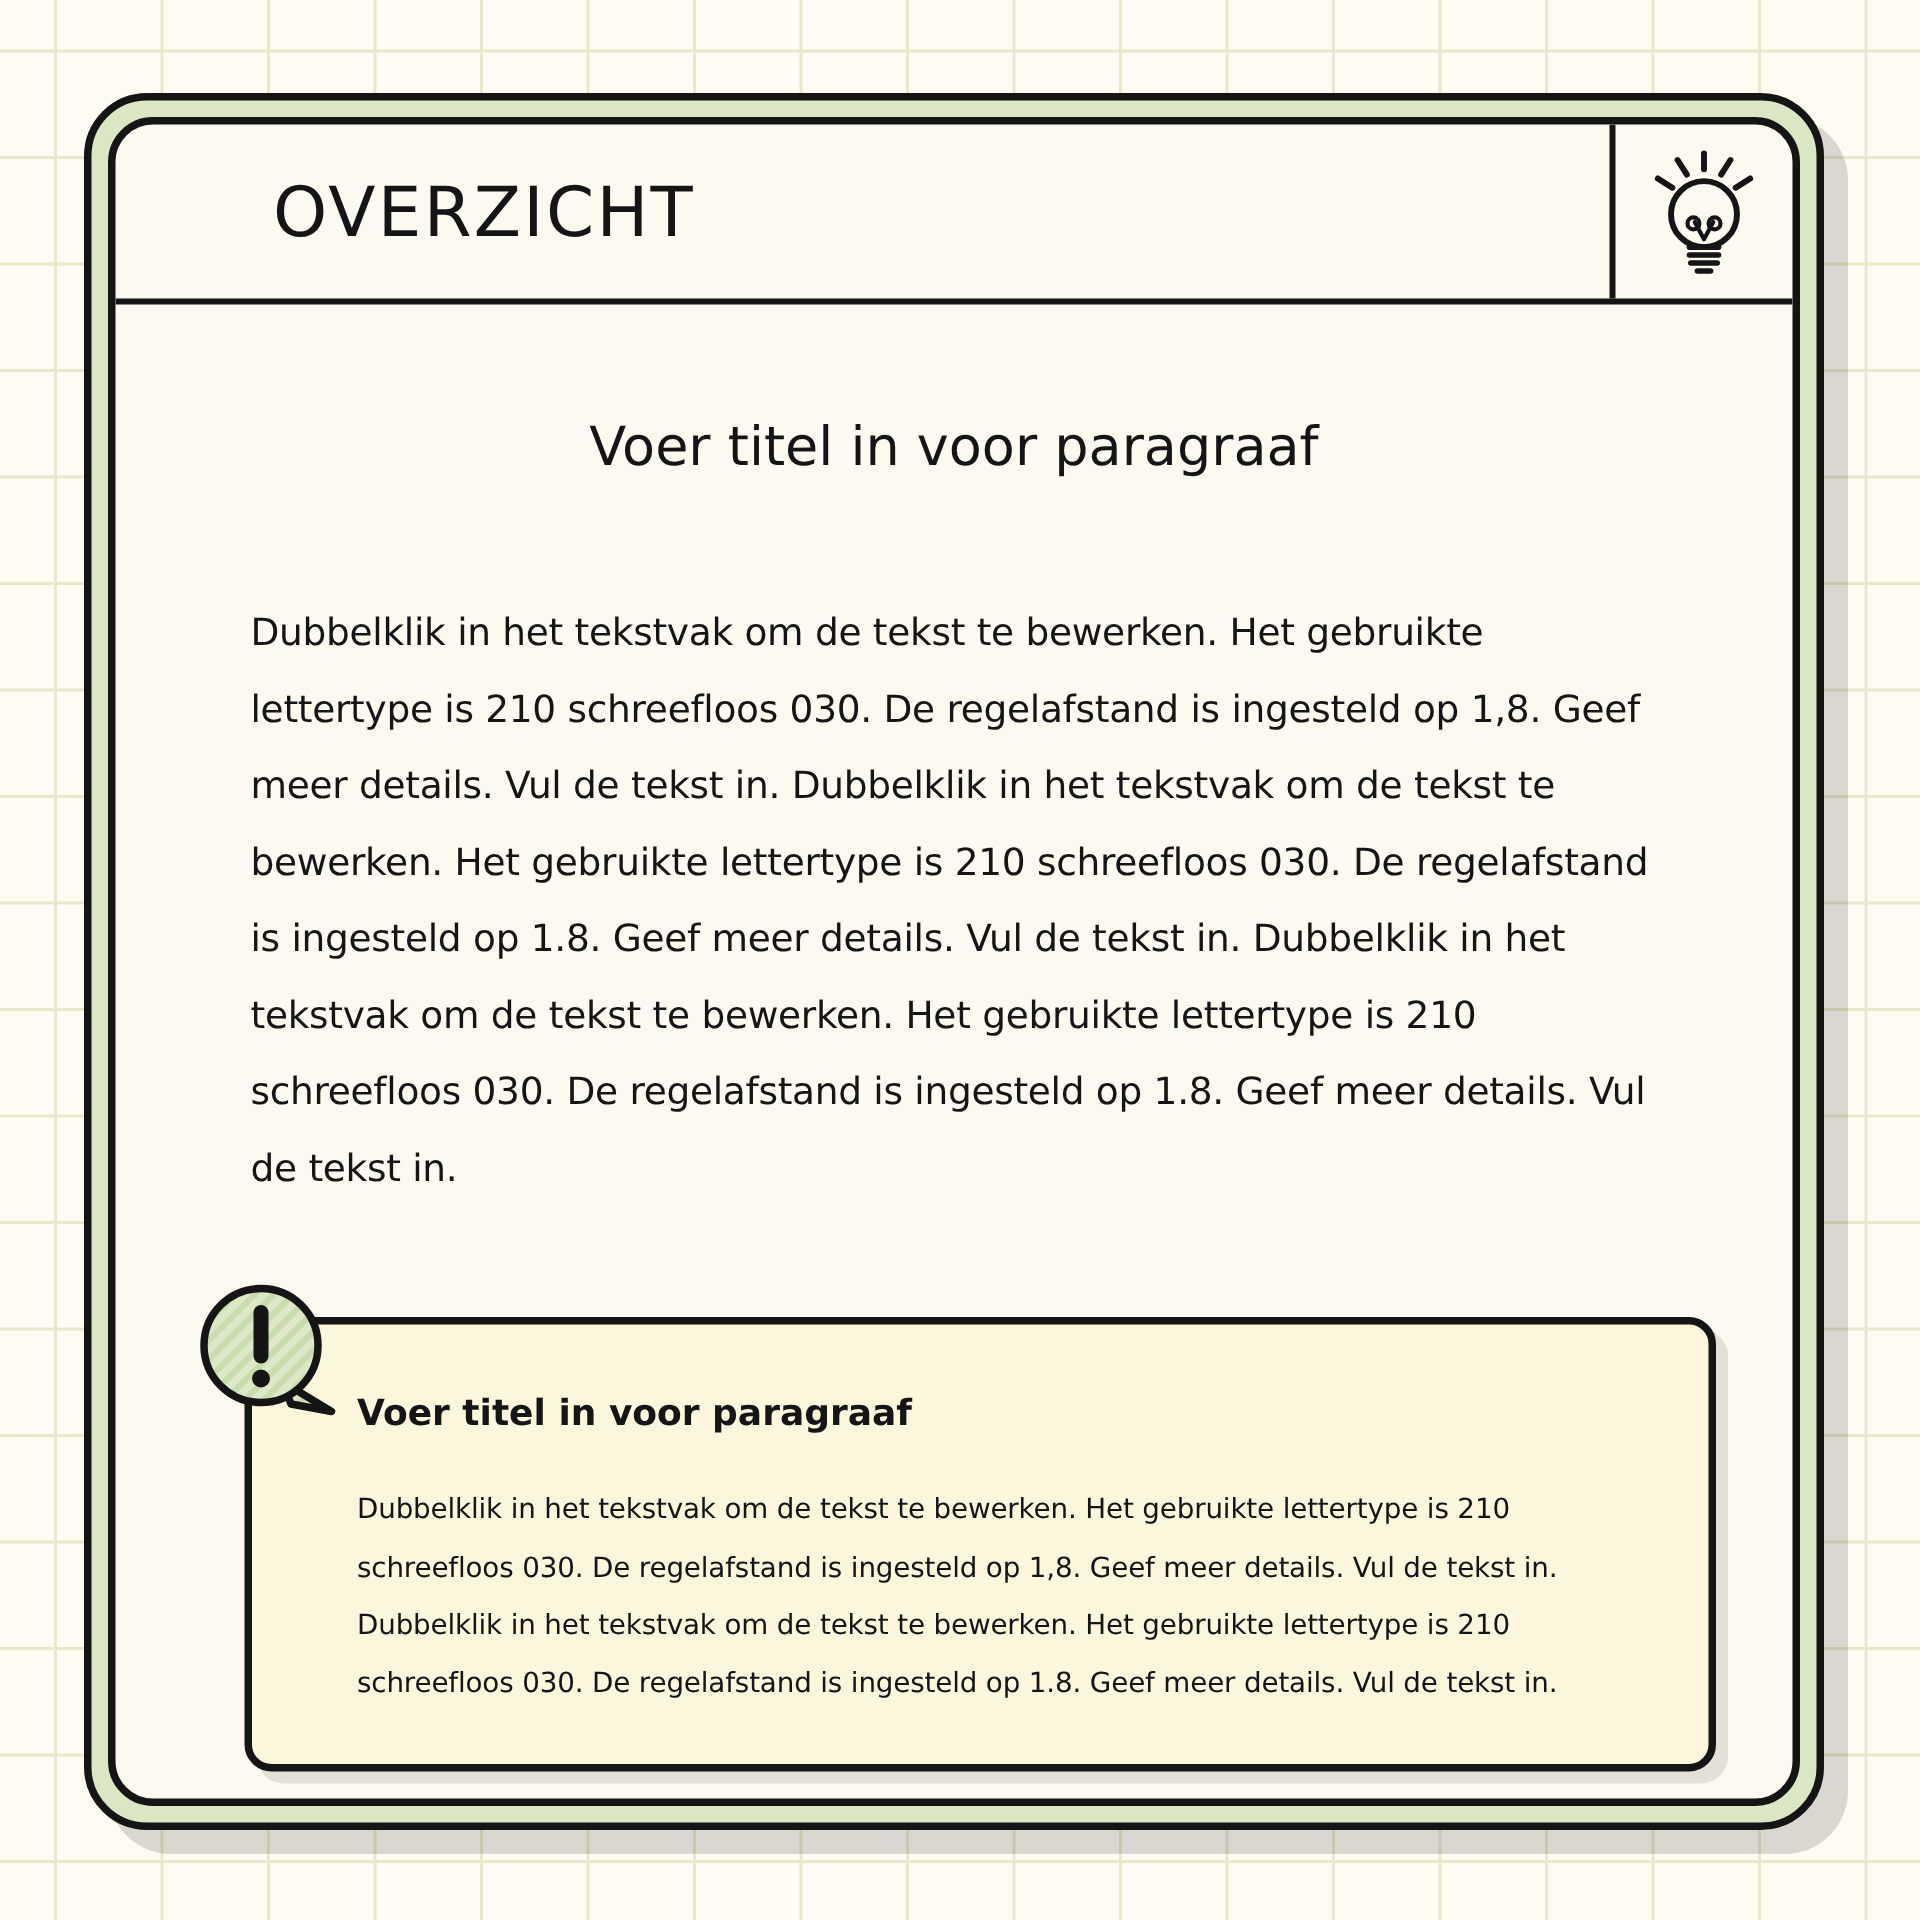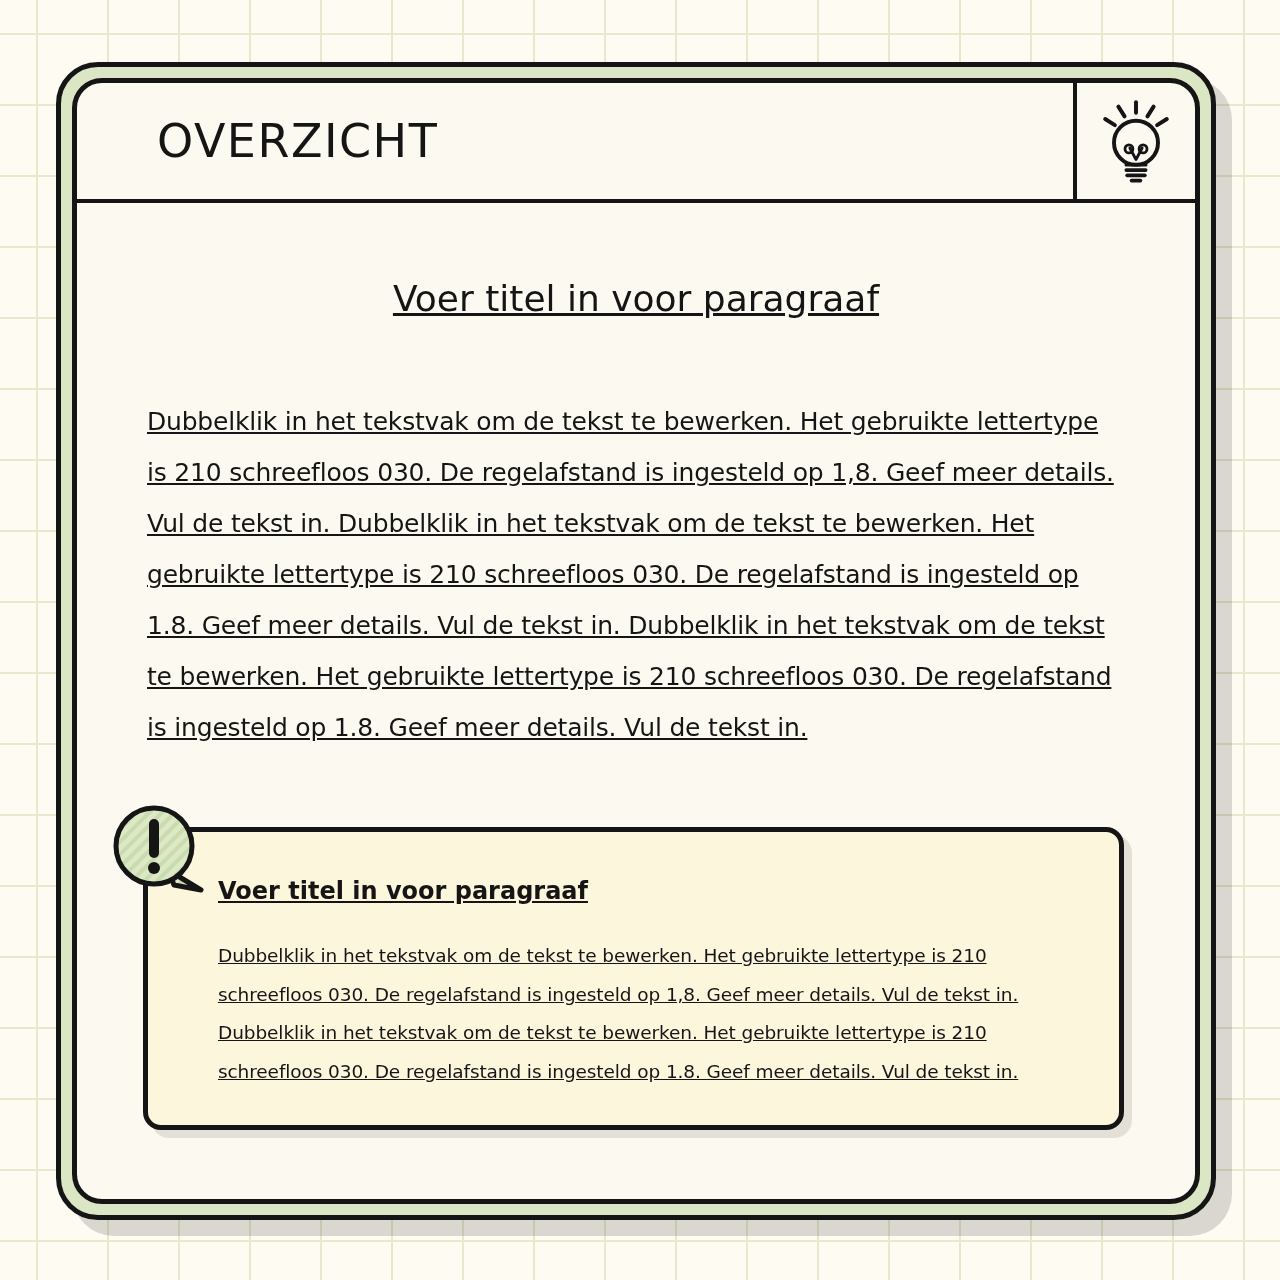--- a/index.html
+++ b/index.html
@@ -49,37 +49,36 @@
     display:flex;
     align-items:stretch;
     height:120px;
     flex-shrink:0;
     border-bottom:4px solid var(--ink);
   }
   .header-title{
     flex:1;
     display:flex;
     align-items:center;
-    padding-left:80px;
+    padding-left:105px;
     font-size:46px;
     letter-spacing:1.5px;
     font-weight:500;
   }
   .header-icon-box{
     width:122px;
     border-left:4px solid var(--ink);
     display:flex;
     align-items:center;
     justify-content:center;
   }
   .card-content{
     flex:1;
-    padding:0 70px;
+    padding:0 90px;
     position:relative;
-    text-decoration:underline;
   }
   .section-title{
     margin-top:74px;
     text-align:center;
     font-size:36px;
     font-weight:500;
     line-height:1.2;
   }
   .section-body{
     margin-top:76px;

